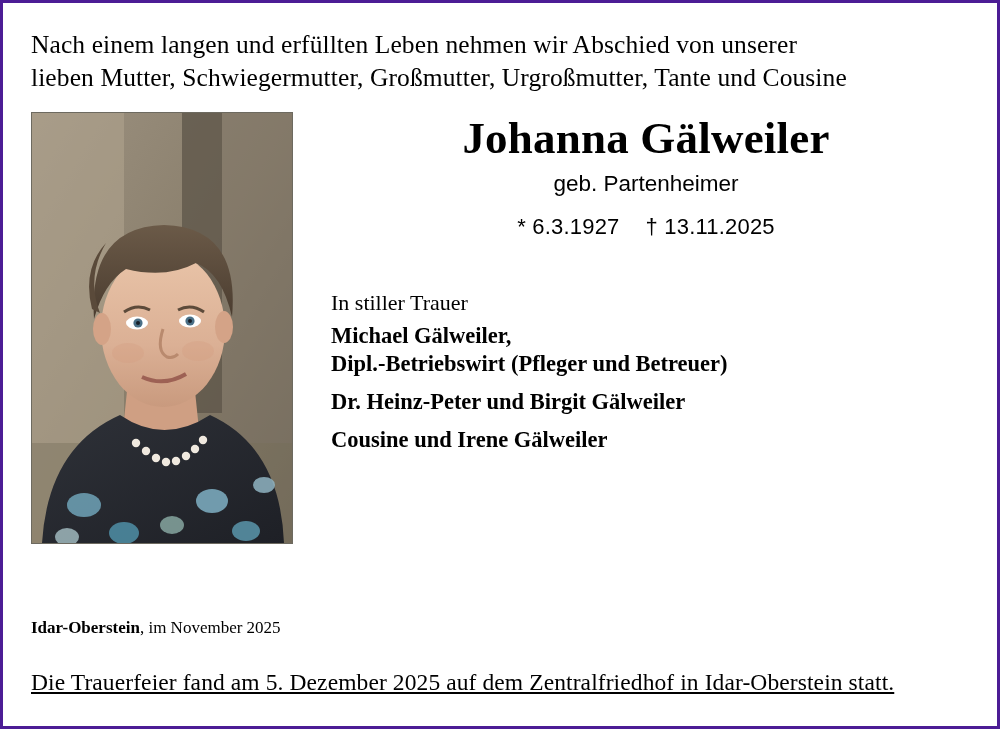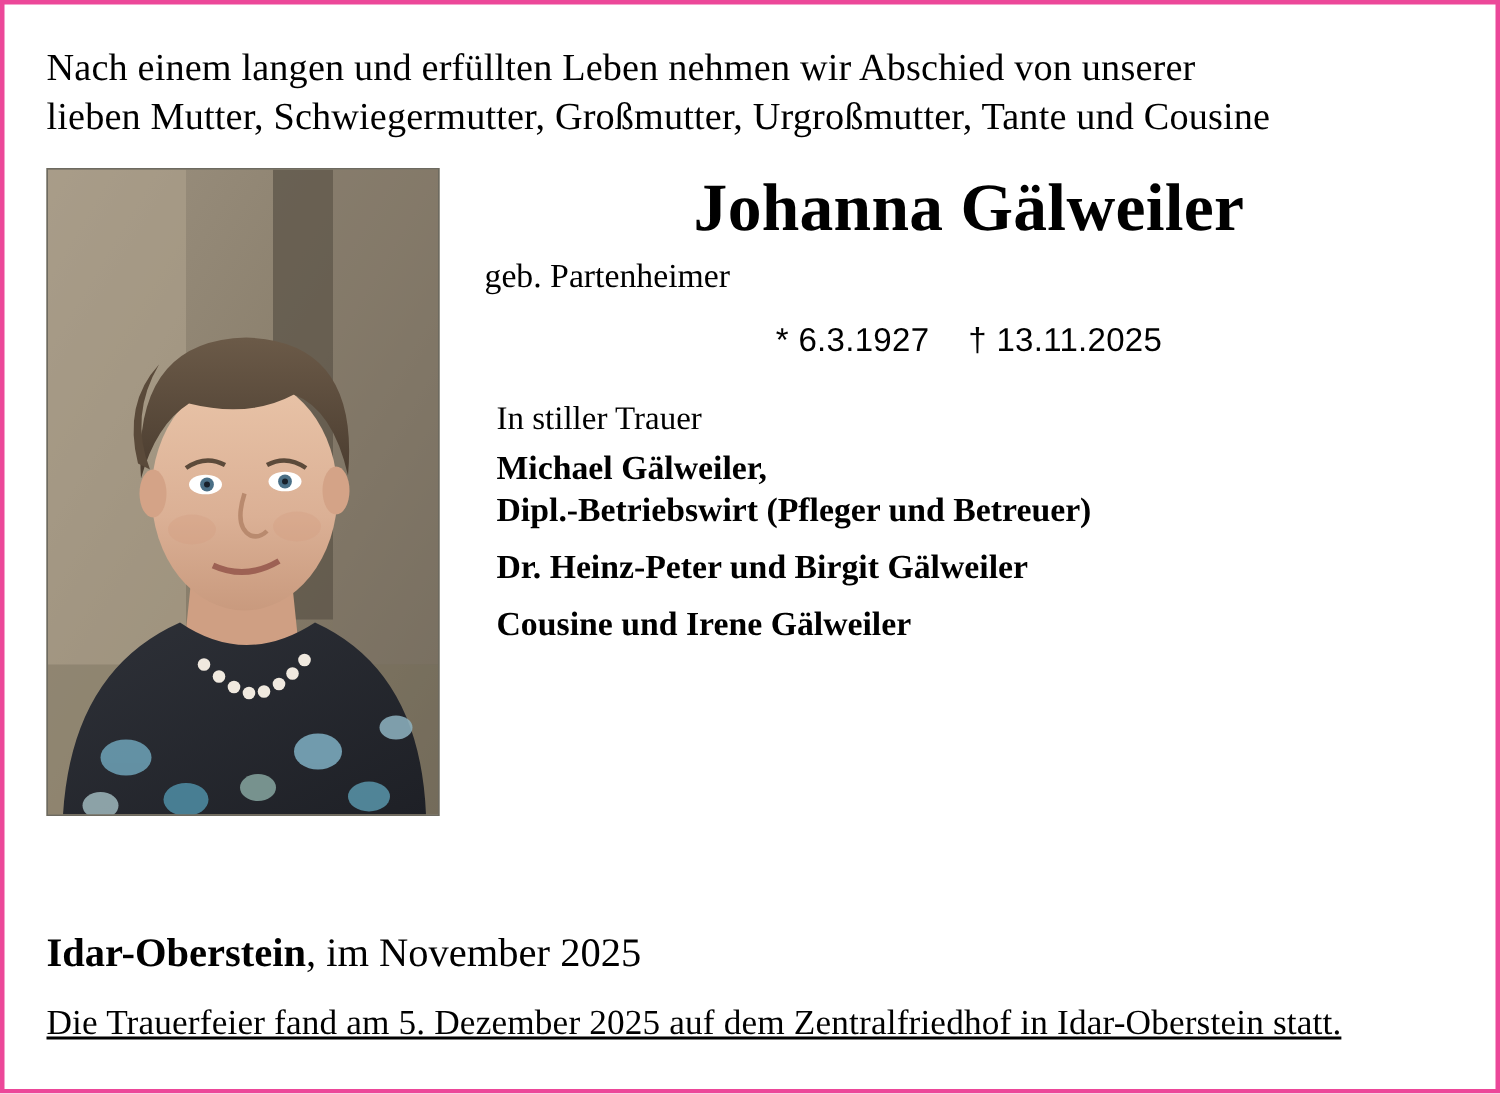--- a/index.html
+++ b/index.html
@@ -12,21 +12,21 @@
     height: 729px;
     font-family: "Liberation Serif", serif;
     color: #000000;
     overflow: hidden;
   }
   .notice {
     position: relative;
     width: 1000px;
     height: 729px;
     box-sizing: border-box;
-    border: 3px solid #ec4899;
+    border: 3px solid #4c1d95;
     padding: 26px 28px 0 28px;
     background: #ffffff;
   }
   .intro {
     font-size: 25.5px;
     line-height: 1.28;
     letter-spacing: 0.1px;
     white-space: pre-line;
   }
   .body-area {
@@ -57,37 +57,37 @@
   }
   .name {
     font-size: 45px;
     font-weight: bold;
     text-align: center;
     line-height: 1.02;
     letter-spacing: 0.2px;
   }
   .birthname {
     font-size: 22.5px;
-    text-align: left;
+    text-align: center;
     margin-top: 9px;
-    font-family: Liberation Serif, serif;
+    font-family: Liberation Sans, sans-serif;
   }
   .dates {
     font-size: 22px;
     text-align: center;
     margin-top: 17px;
     font-family: "Liberation Sans", sans-serif;
     letter-spacing: 0.2px;
   }
   .dates .sep {
     display: inline-block;
     width: 26px;
   }
   .mourners {
-    margin-top: 26px;
+    margin-top: 50px;
     padding-left: 8px;
     font-family: "Liberation Serif", serif;
   }
   .mourn-head {
     font-size: 22px;
     margin-bottom: 6px;
   }
   .mourn-line {
     font-size: 22.5px;
     font-weight: bold;
@@ -98,22 +98,22 @@
   .mourn-line.tight {
     margin-top: 3px;
   }
   .footer {
     position: absolute;
     left: 28px;
     right: 28px;
     bottom: 30px;
   }
   .place-line {
-    font-size: 27px;
-    margin-bottom: 18px;
+    font-size: 17px;
+    margin-bottom: 31px;
   }
   .place-line b {
     font-weight: bold;
   }
   .ceremony {
     font-size: 23.5px;
     letter-spacing: 0.1px;
     text-decoration: underline;
   }
 </style>

